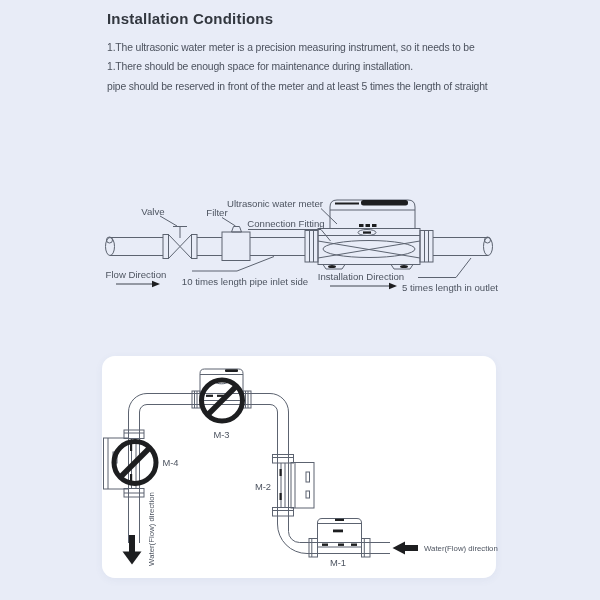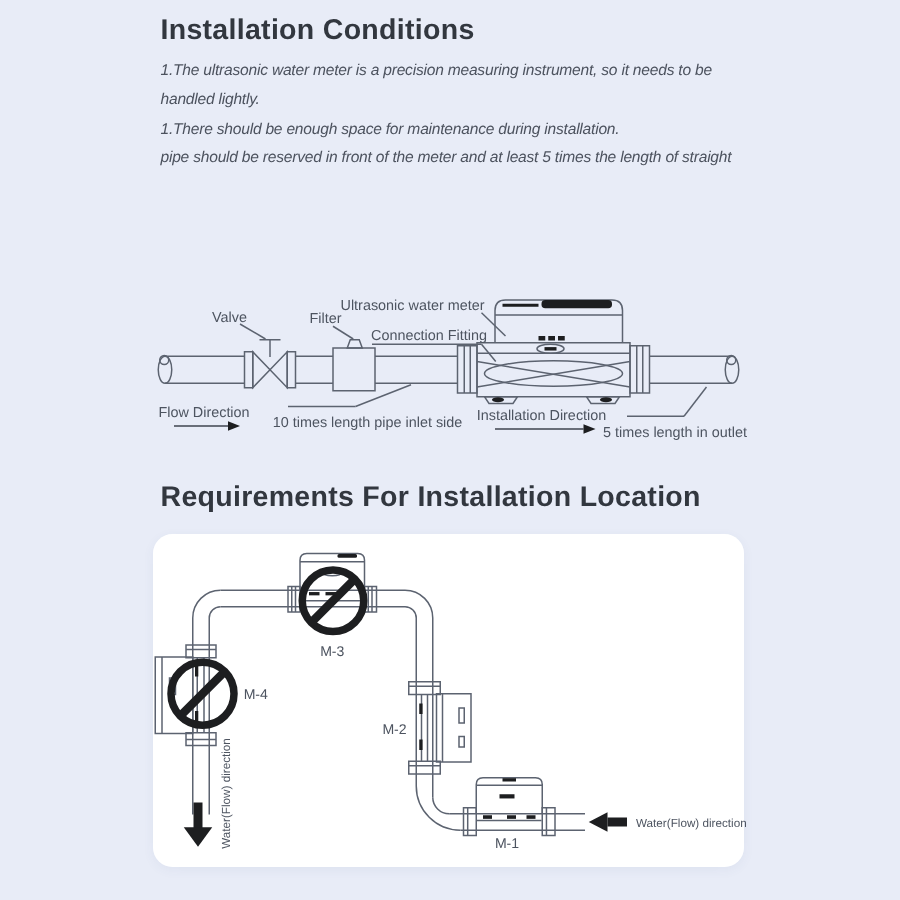--- a/index.html
+++ b/index.html
@@ -1,23 +1,23 @@
 <!DOCTYPE html>
 <html><head>
 <meta charset="utf-8">
 <style>
   html,body{margin:0;padding:0;}
   #stage{position:relative;width:600px;height:600px;background:#e8ecf7;overflow:hidden;
          font-family:"Liberation Sans",sans-serif;}
-  .h1{position:absolute;left:107px;font-size:19px;font-weight:bold;color:#32373f;
+  .h1{position:absolute;left:107px;font-size:15px;font-weight:bold;color:#32373f;
       letter-spacing:.2px;white-space:nowrap;}
   #title1{top:10px;}
   #title2{top:321px;}
   #bodytext{position:absolute;left:107px;top:38px;font-size:10.4px;line-height:19.3px;
-      color:#4c525e;letter-spacing:-0.15px;font-style:italic;}
+      color:#4c525e;letter-spacing:-0.15px;}
   #bodytext div{white-space:nowrap;}
   .dsvg{position:absolute;}
   #diag1{left:60px;top:185px;}
   #diag2{left:100px;top:352px;}
   #panel-shadow{position:absolute;left:102px;top:356px;width:394px;height:222px;border-radius:13px;
       box-shadow:0 2px 8px rgba(60,80,140,0.06);}
   svg text{font-family:"Liberation Sans",sans-serif;fill:#4d5460;}
   .lbl{font-size:9.6px;}
   .mlbl{font-size:9.4px;}
   .flbl{font-size:7.8px;}
@@ -27,21 +27,20 @@
 </style>
 </head>
 <body>
 
 <div id="stage">
 
   <div id="title1" class="h1">Installation Conditions</div>
 
   <div id="bodytext">
     <div>1.The ultrasonic water meter is a precision measuring instrument, so it needs to be</div>
-    <div>handled lightly.</div>
     <div>1.There should be enough space for maintenance during installation.</div>
     <div>pipe should be reserved in front of the meter and at least 5 times the length of straight</div>
   </div>
 
   <svg id="diag1" class="dsvg" width="440" height="118" viewBox="0 0 440 118">
 
     <g class="ln">
       <ellipse cx="50" cy="61.5" rx="4.5" ry="9"></ellipse>
       <circle cx="49.5" cy="55" r="3"></circle>
       <line x1="50" y1="52.5" x2="103" y2="52.5"></line>
@@ -134,21 +133,20 @@
     <text class="lbl" x="93" y="29.5" text-anchor="middle">Valve</text>
     <text class="lbl" x="157" y="30.5" text-anchor="middle">Filter</text>
     <text class="lbl" x="215" y="21.5" text-anchor="middle">Ultrasonic water meter</text>
     <text class="lbl" x="226" y="41.5" text-anchor="middle">Connection Fitting</text>
     <text class="lbl" x="76" y="93" text-anchor="middle">Flow Direction</text>
     <text class="lbl" x="185" y="99.5" text-anchor="middle">10 times length pipe inlet side</text>
     <text class="lbl" x="301" y="95" text-anchor="middle">Installation Direction</text>
     <text class="lbl" x="390" y="106" text-anchor="middle">5 times length in outlet</text>
   </svg>
 
-  <div id="title2" class="h1">Requirements For Installation Location</div>
   <div id="panel-shadow"></div>
 
   <svg id="diag2" class="dsvg" width="400" height="230" viewBox="0 0 400 230">
 
     <rect x="2" y="4" width="394" height="222" rx="13" fill="#ffffff"></rect>
 
     <g class="ln">
       <line x1="47" y1="41.5" x2="170" y2="41.5"></line>
       <line x1="47" y1="52.5" x2="170" y2="52.5"></line>
       <path d="M170,41.5 A18.5,18.5 0 0 1 188.5,60"></path>

